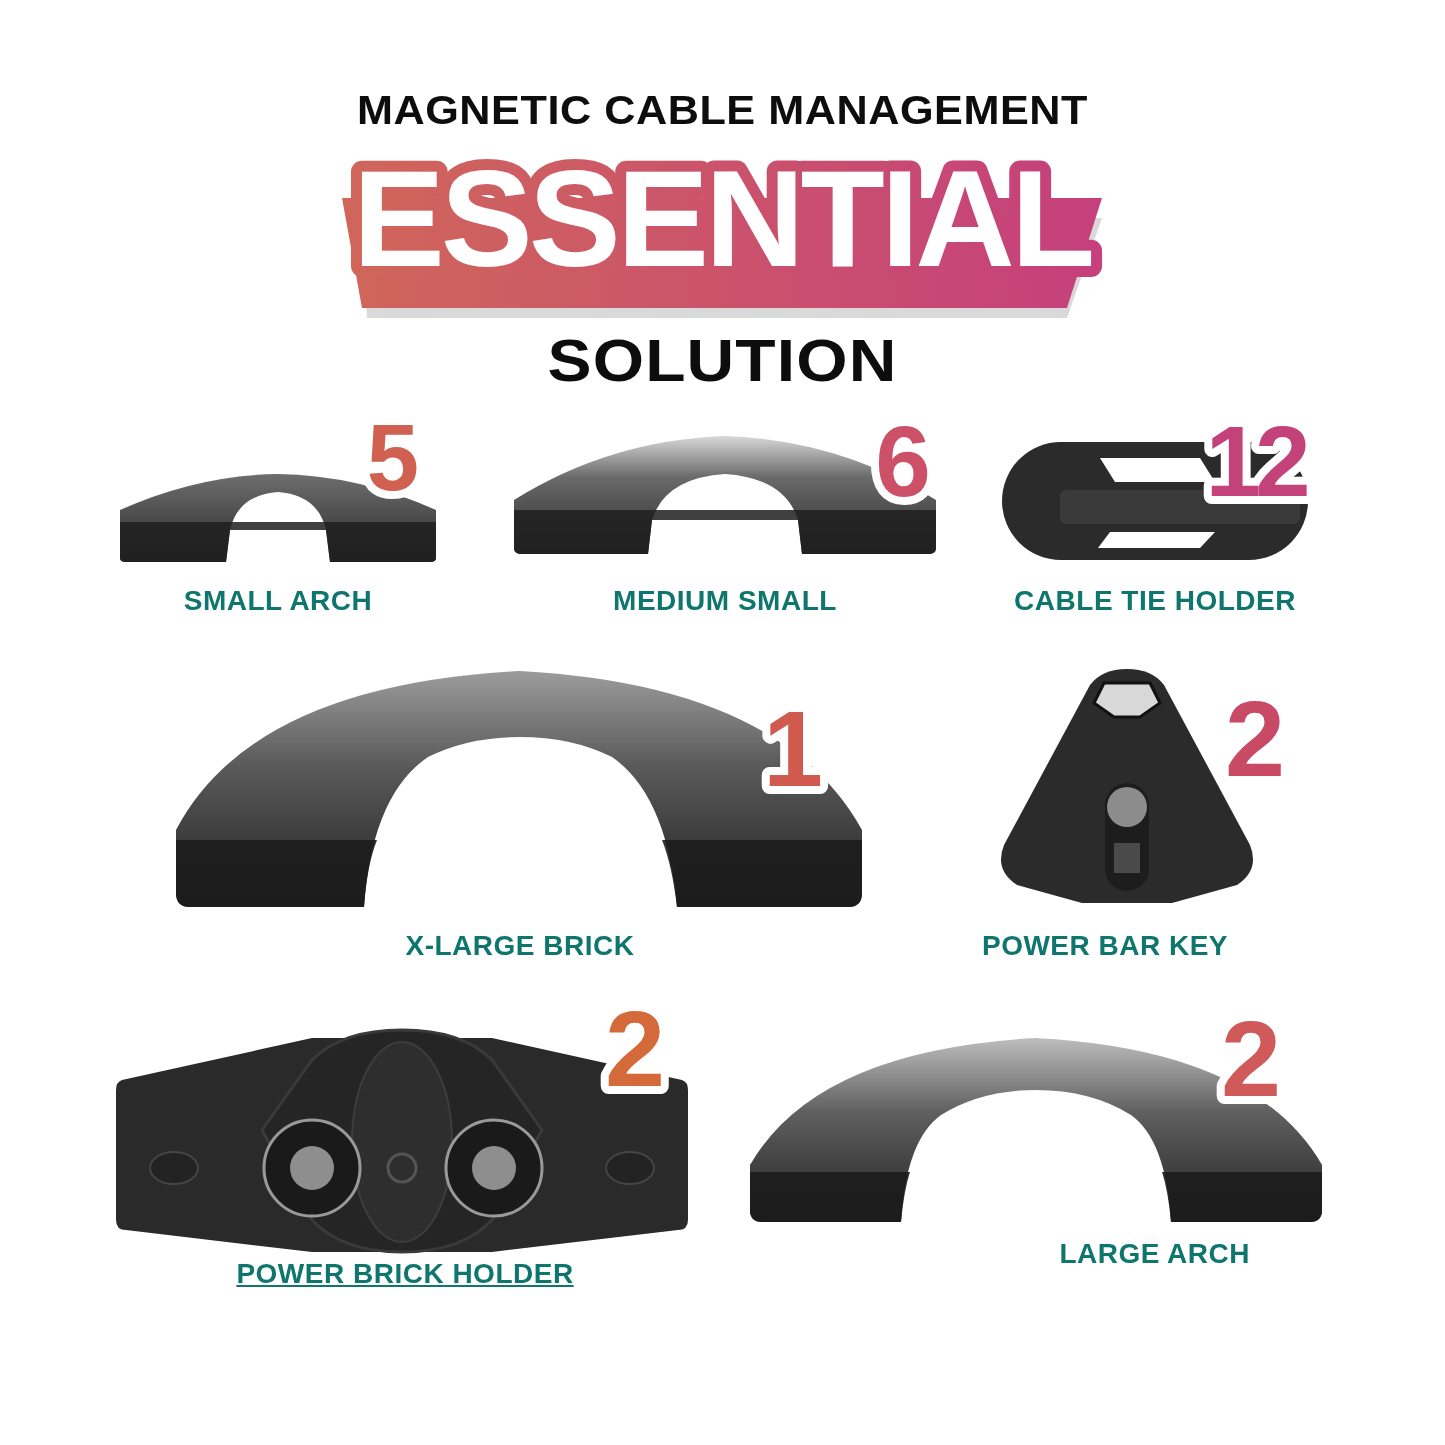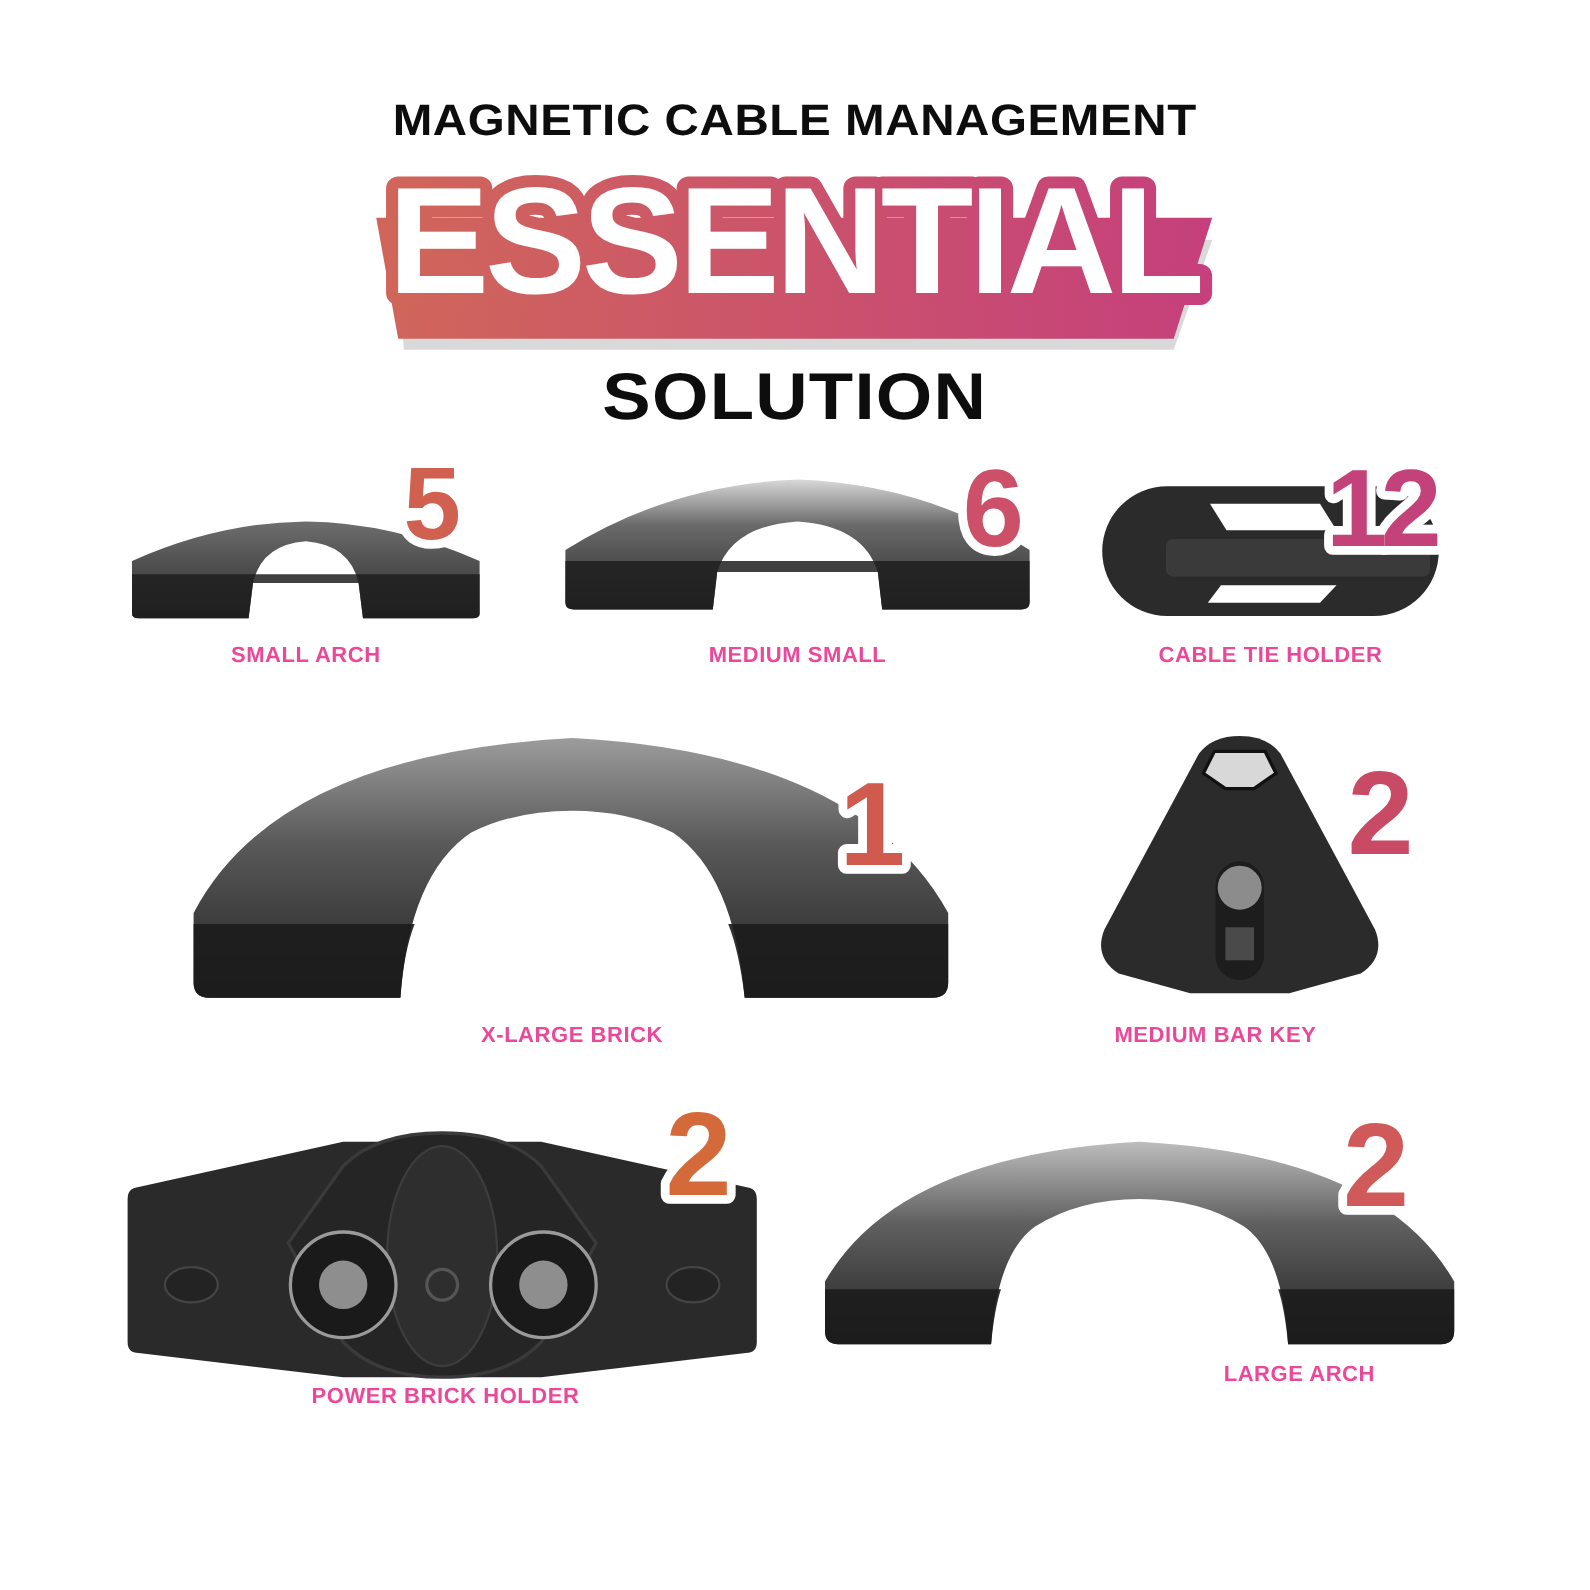--- a/index.html
+++ b/index.html
@@ -9,21 +9,21 @@
   .subtitle { left:0; width:1445px; text-align:center; top:88px;
               font-weight:bold; font-size:40px; letter-spacing:0.5px; color:#0d0d0d;
               transform:scaleX(1.08); transform-origin:center; }
   .hero-wrap { left:322px; top:148px; width:800px; height:175px;text-decoration:underline; }
   .hero-svg { width:800px; height:175px; display:block; }
   .solution { left:0; width:1445px; text-align:center; top:326px;
               font-weight:bold; font-size:60px; color:#0d0d0d; letter-spacing:1px;
               transform:scaleX(1.1); transform-origin:center; }
   .product { position:absolute; }
   .product svg { display:block; overflow:visible; }
-  .label { position:absolute; font-weight:bold; font-size:20px; color:#ec4899;
+  .label { position:absolute; font-weight:bold; font-size:28px; color:#0f766e;
            white-space:nowrap; letter-spacing:0.5px; text-align:center; }
   .badge { position:absolute; font-weight:bold; text-align:center; line-height:1;
            -webkit-text-stroke:0; paint-order:stroke fill; }
 </style>
 </head>
 <body>
 
 <div class="abs subtitle">MAGNETIC CABLE MANAGEMENT</div>
 
 <div class="abs hero-wrap">
@@ -132,21 +132,21 @@
     <circle cx="135" cy="142" r="20" fill="#8c8c8c"></circle>
     <rect x="122" y="178" width="26" height="30" fill="#4a4a4a"></rect>
   </svg>
 </div>
 <div class="badge" style="left:1200px;top:680px;">
   <svg width="110" height="110" viewBox="0 0 110 110">
     <text x="55" y="96" text-anchor="middle" font-family="Liberation Sans, sans-serif" font-weight="bold" font-size="108" stroke="#ffffff" stroke-width="16" stroke-linejoin="round" fill="#ffffff">2</text>
     <text x="55" y="96" text-anchor="middle" font-family="Liberation Sans, sans-serif" font-weight="bold" font-size="108" fill="#c94a65">2</text>
   </svg>
 </div>
-<div class="label" style="left:930px;top:930px;width:350px;">MEDIUM BAR KEY</div>
+<div class="label" style="left:930px;top:930px;width:350px;">POWER BAR KEY</div>
 
 <div class="product" style="left:112px;top:1020px;width:580px;height:240px;">
   <svg width="580" height="240" viewBox="0 0 580 240">
     <path d="M10,60 L200,18 L380,18 L570,60 Q576,62 576,70 L576,200 Q576,210 566,210 L380,232 L200,232 L14,210 Q4,210 4,200 L4,70 Q4,62 10,60 Z" fill="#2a2a2a"></path>
     <path d="M150,110 L200,40 Q230,10 290,10 Q350,10 380,40 L430,110 L380,200 Q350,232 290,232 Q230,232 200,200 Z" fill="#252525" stroke="#3a3a3a" stroke-width="3"></path>
     <ellipse cx="290" cy="122" rx="50" ry="100" fill="#2e2e2e" stroke="#3d3d3d" stroke-width="2"></ellipse>
     <circle cx="200" cy="148" r="48" fill="#1a1a1a" stroke="#9a9a9a" stroke-width="3"></circle>
     <circle cx="200" cy="148" r="22" fill="#8e8e8e"></circle>
     <circle cx="382" cy="148" r="48" fill="#1a1a1a" stroke="#9a9a9a" stroke-width="3"></circle>
     <circle cx="382" cy="148" r="22" fill="#8e8e8e"></circle>
@@ -154,21 +154,21 @@
     <ellipse cx="62" cy="148" rx="24" ry="16" fill="#232323" stroke="#444" stroke-width="2"></ellipse>
     <ellipse cx="518" cy="148" rx="24" ry="16" fill="#232323" stroke="#444" stroke-width="2"></ellipse>
   </svg>
 </div>
 <div class="badge" style="left:580px;top:990px;">
   <svg width="110" height="110" viewBox="0 0 110 110">
     <text x="55" y="96" text-anchor="middle" font-family="Liberation Sans, sans-serif" font-weight="bold" font-size="108" stroke="#ffffff" stroke-width="16" stroke-linejoin="round" fill="#ffffff">2</text>
     <text x="55" y="96" text-anchor="middle" font-family="Liberation Sans, sans-serif" font-weight="bold" font-size="108" fill="#d46a3a">2</text>
   </svg>
 </div>
-<div class="label" style="left:160px;top:1258px;width:490px;">POWER BRICK HOLDER</div>
+<div class="label" style="left:160px;top:1258px;width:490px;text-decoration:underline;">POWER BRICK HOLDER</div>
 
 <div class="product" style="left:746px;top:1030px;width:580px;height:200px;">
   <svg width="580" height="200" viewBox="0 0 580 200">
     <defs>
       <linearGradient id="archTop4" x1="0" y1="0" x2="0" y2="1">
         <stop offset="0" stop-color="#bdbdbd"></stop>
           <stop offset="0.4" stop-color="#606060"></stop>
           <stop offset="1" stop-color="#222"></stop>
       </linearGradient>
     </defs>

